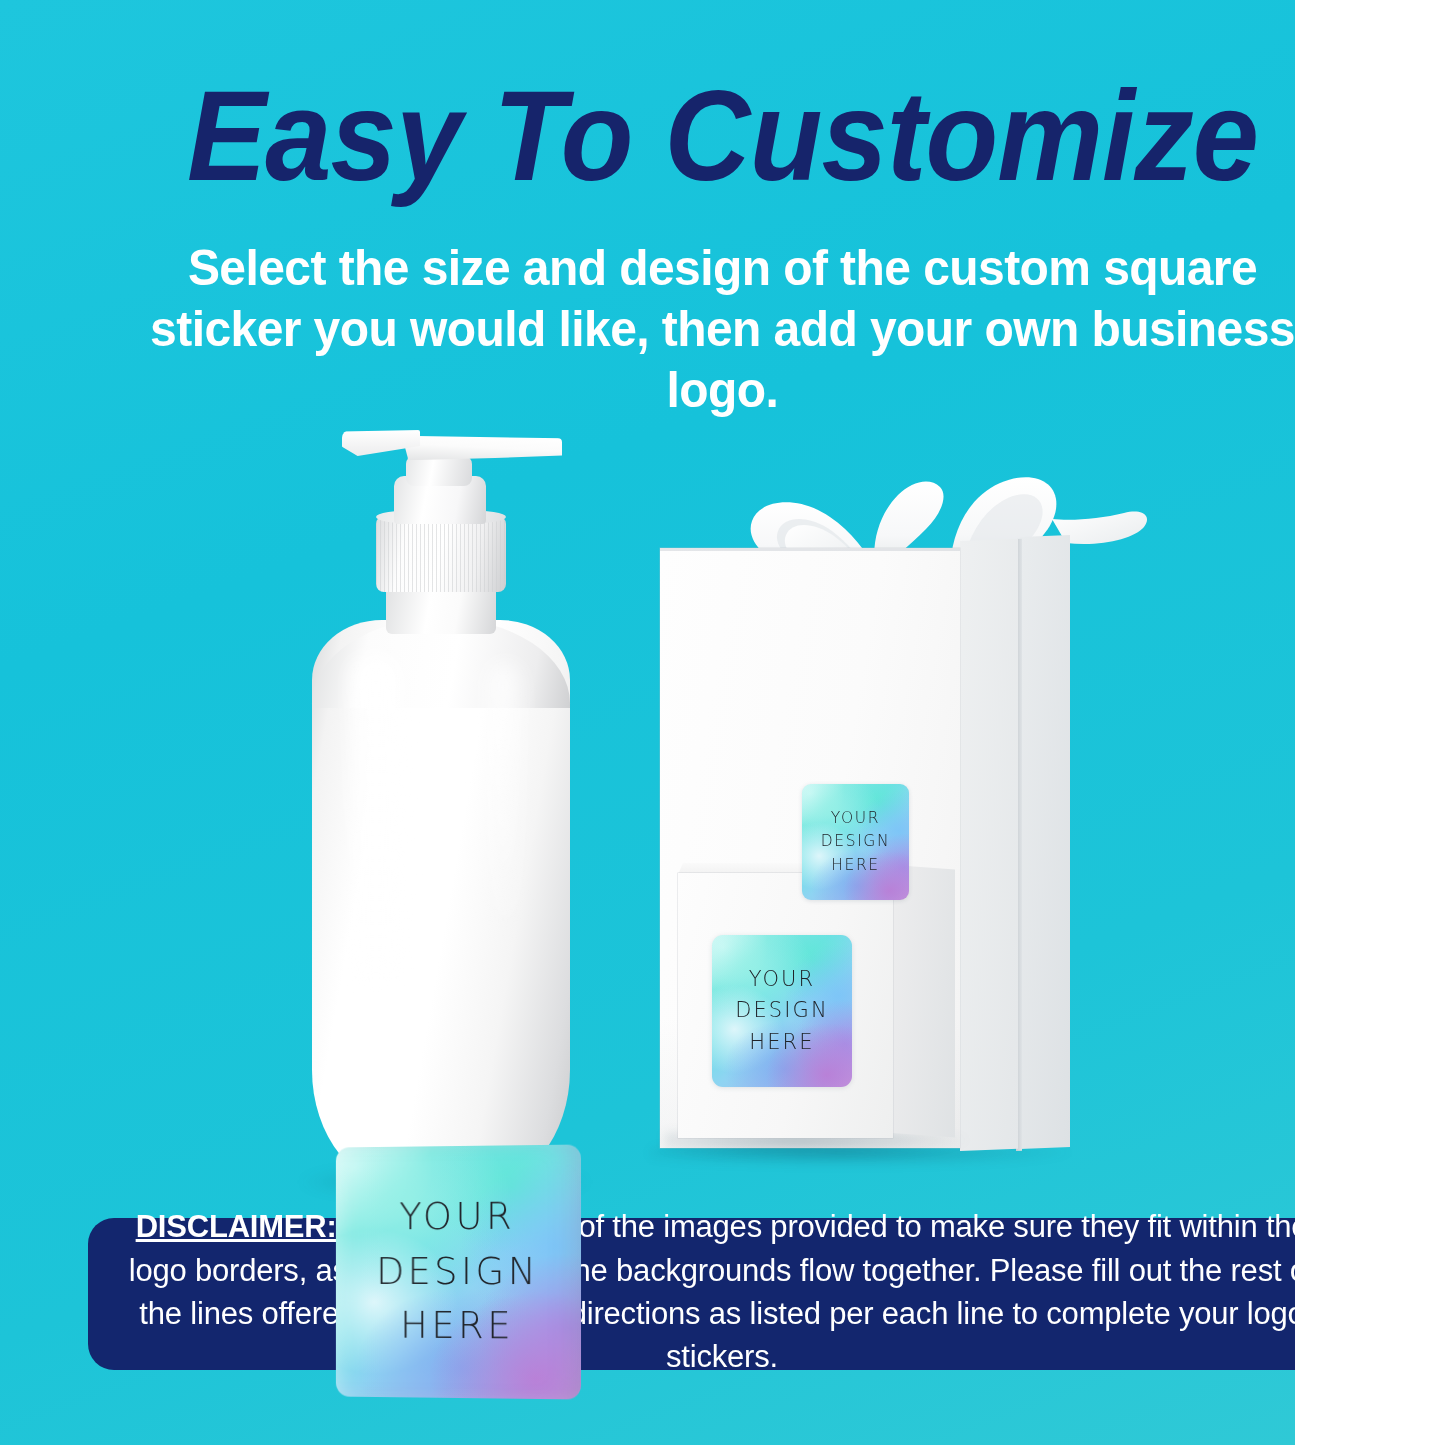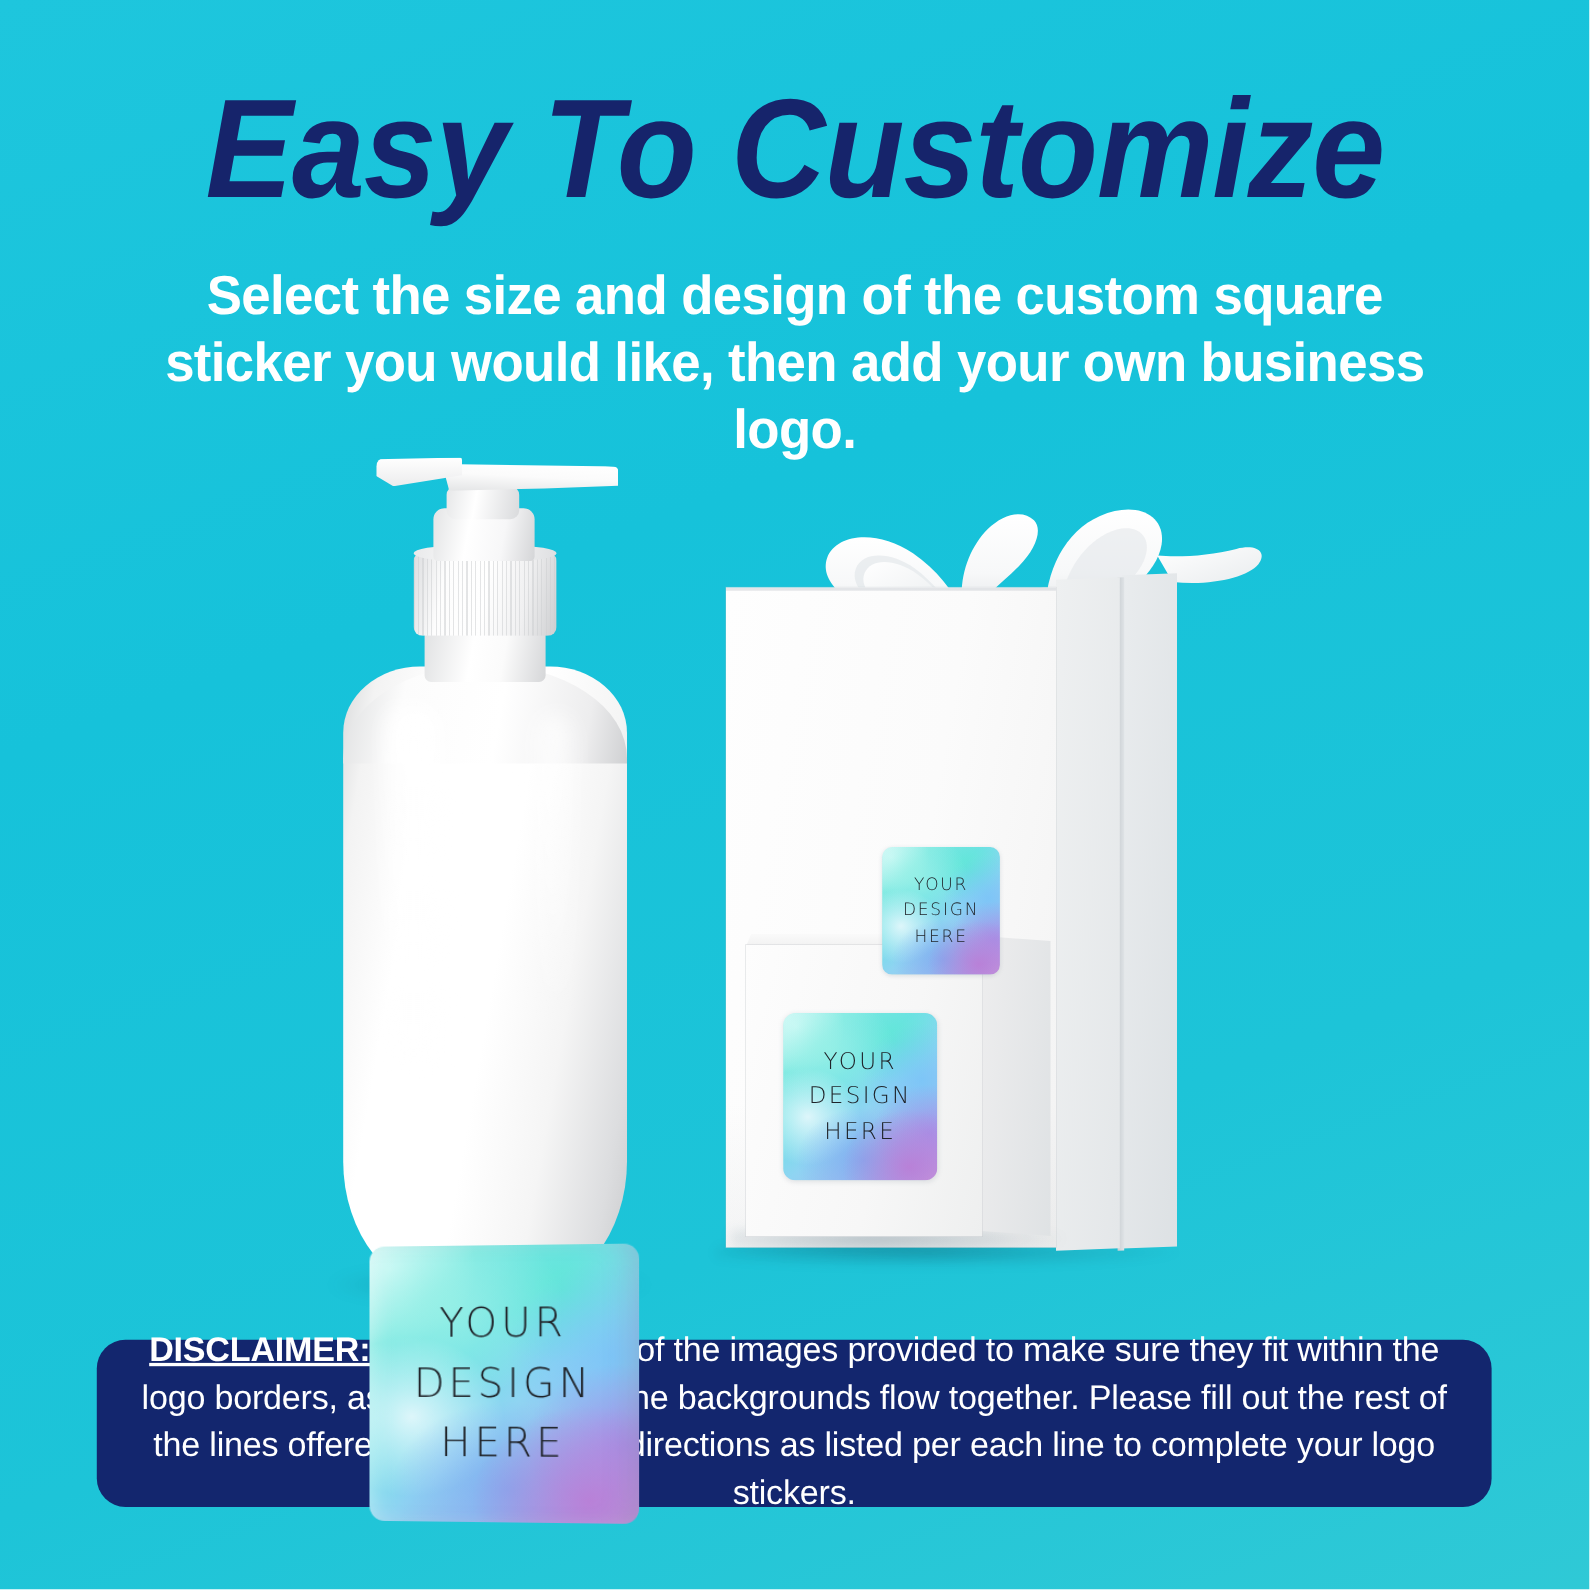--- a/index.html
+++ b/index.html
@@ -4,21 +4,21 @@
 <title>Easy To Customize</title>
 <style>
   * { margin:0; padding:0; box-sizing:border-box; }
   html, body {
     width:1445px; height:1445px;
     font-family:"Liberation Sans", sans-serif;
     overflow:hidden;
   }
   #stage {
     position:relative;
-    width:1445px; height:1445px;
+    width:1295px; height:1445px;
     background: linear-gradient(160deg,#1ec6dd 0%, #16c2da 35%, #1dc4d8 70%, #2fc9d6 100%);
     overflow:hidden;
   }
 
   
   #headline {
     position:absolute; left:0; top:72px; width:1445px;
     text-align:center;
     color:#16246b;
     font-family:"Liberation Sans", sans-serif;
@@ -38,21 +38,21 @@
     color:#ffffff;
     font-size:50px;
     font-weight:bold;
     line-height:1.22;
     letter-spacing:-0.6px;
     transform:scaleX(0.96);
   }
 
   
   #scene {
-    position:absolute; left:0; top:384px;
+    position:absolute; left:0; top:398px;
     width:1445px; height:840px;
   }
 
   
   .giftbox { position:absolute; left:660px; top:75px; width:520px; height:680px; }
 
   .gb-front {
     position:absolute; left:0; top:75px; width:300px; height:600px;
     background:linear-gradient(100deg,#fefefe 0%,#fbfbfb 55%,#f3f3f3 100%);
     box-shadow: 0 0 0 0.5px rgba(190,195,200,.45);

